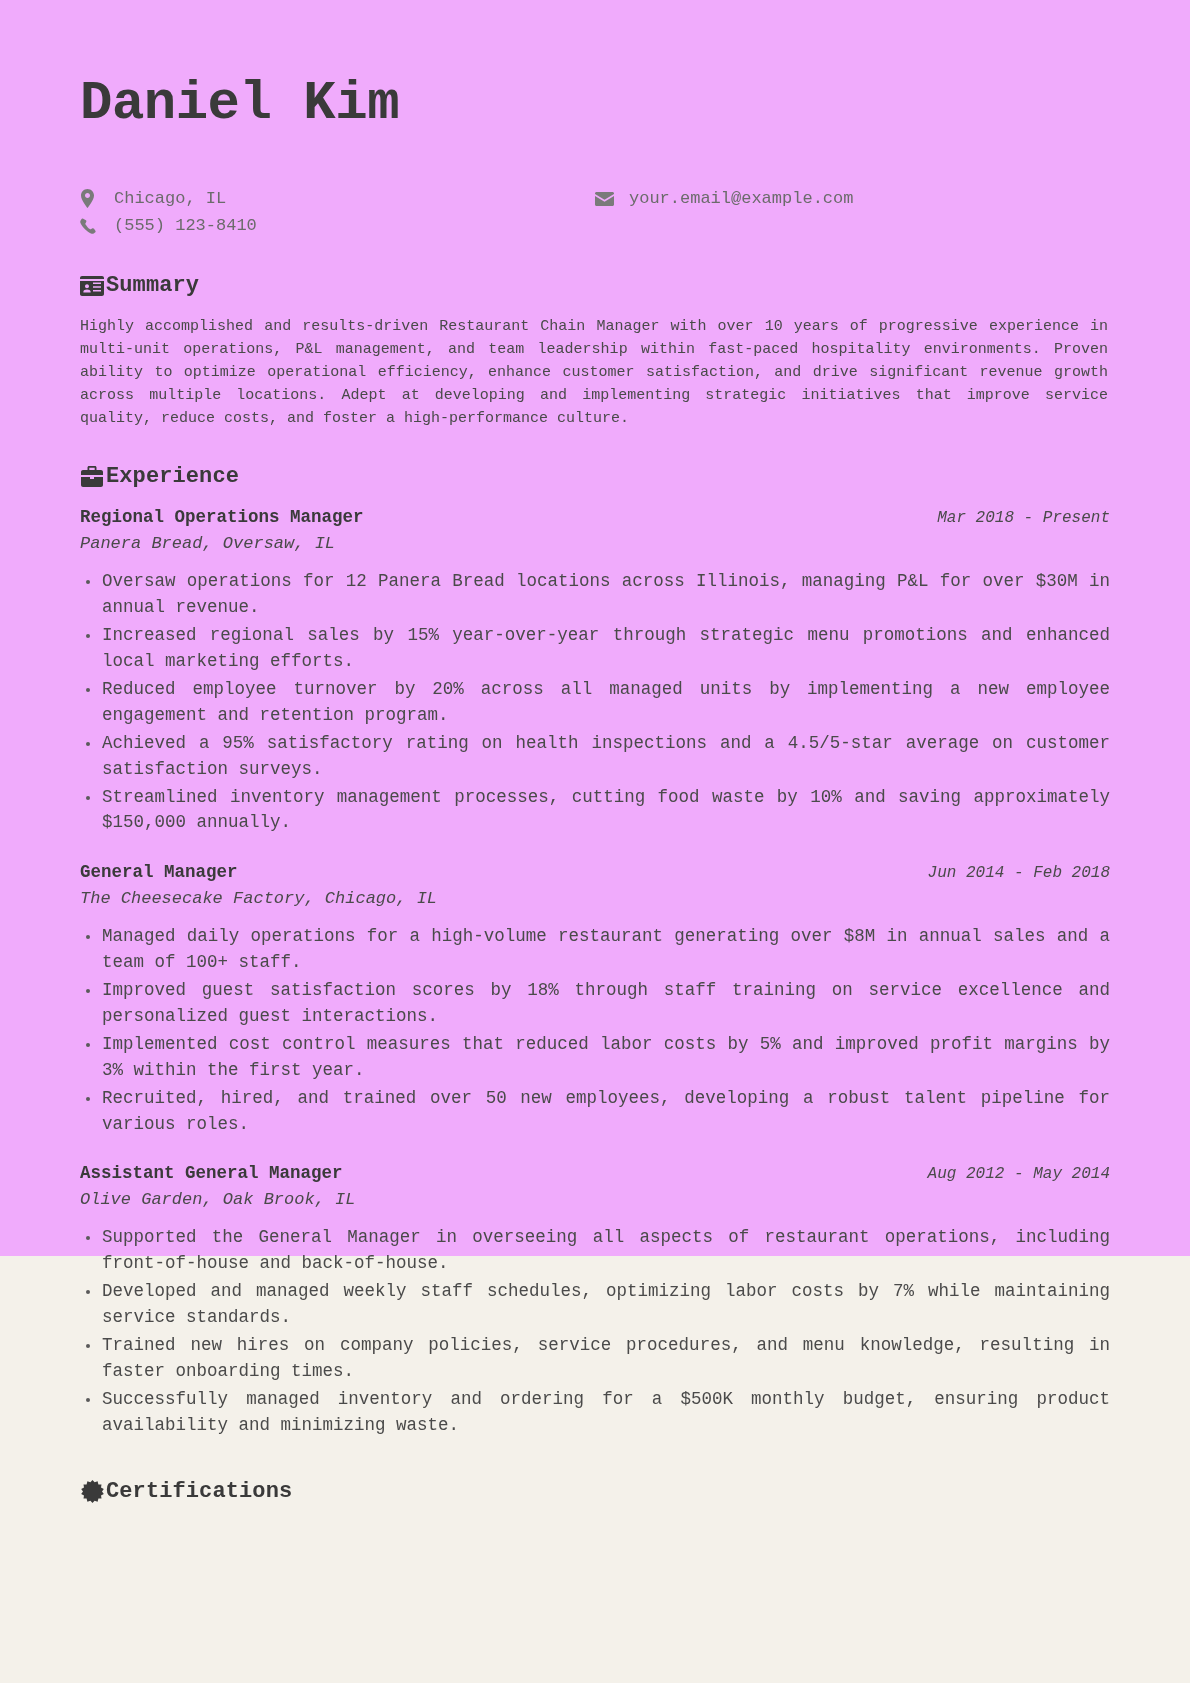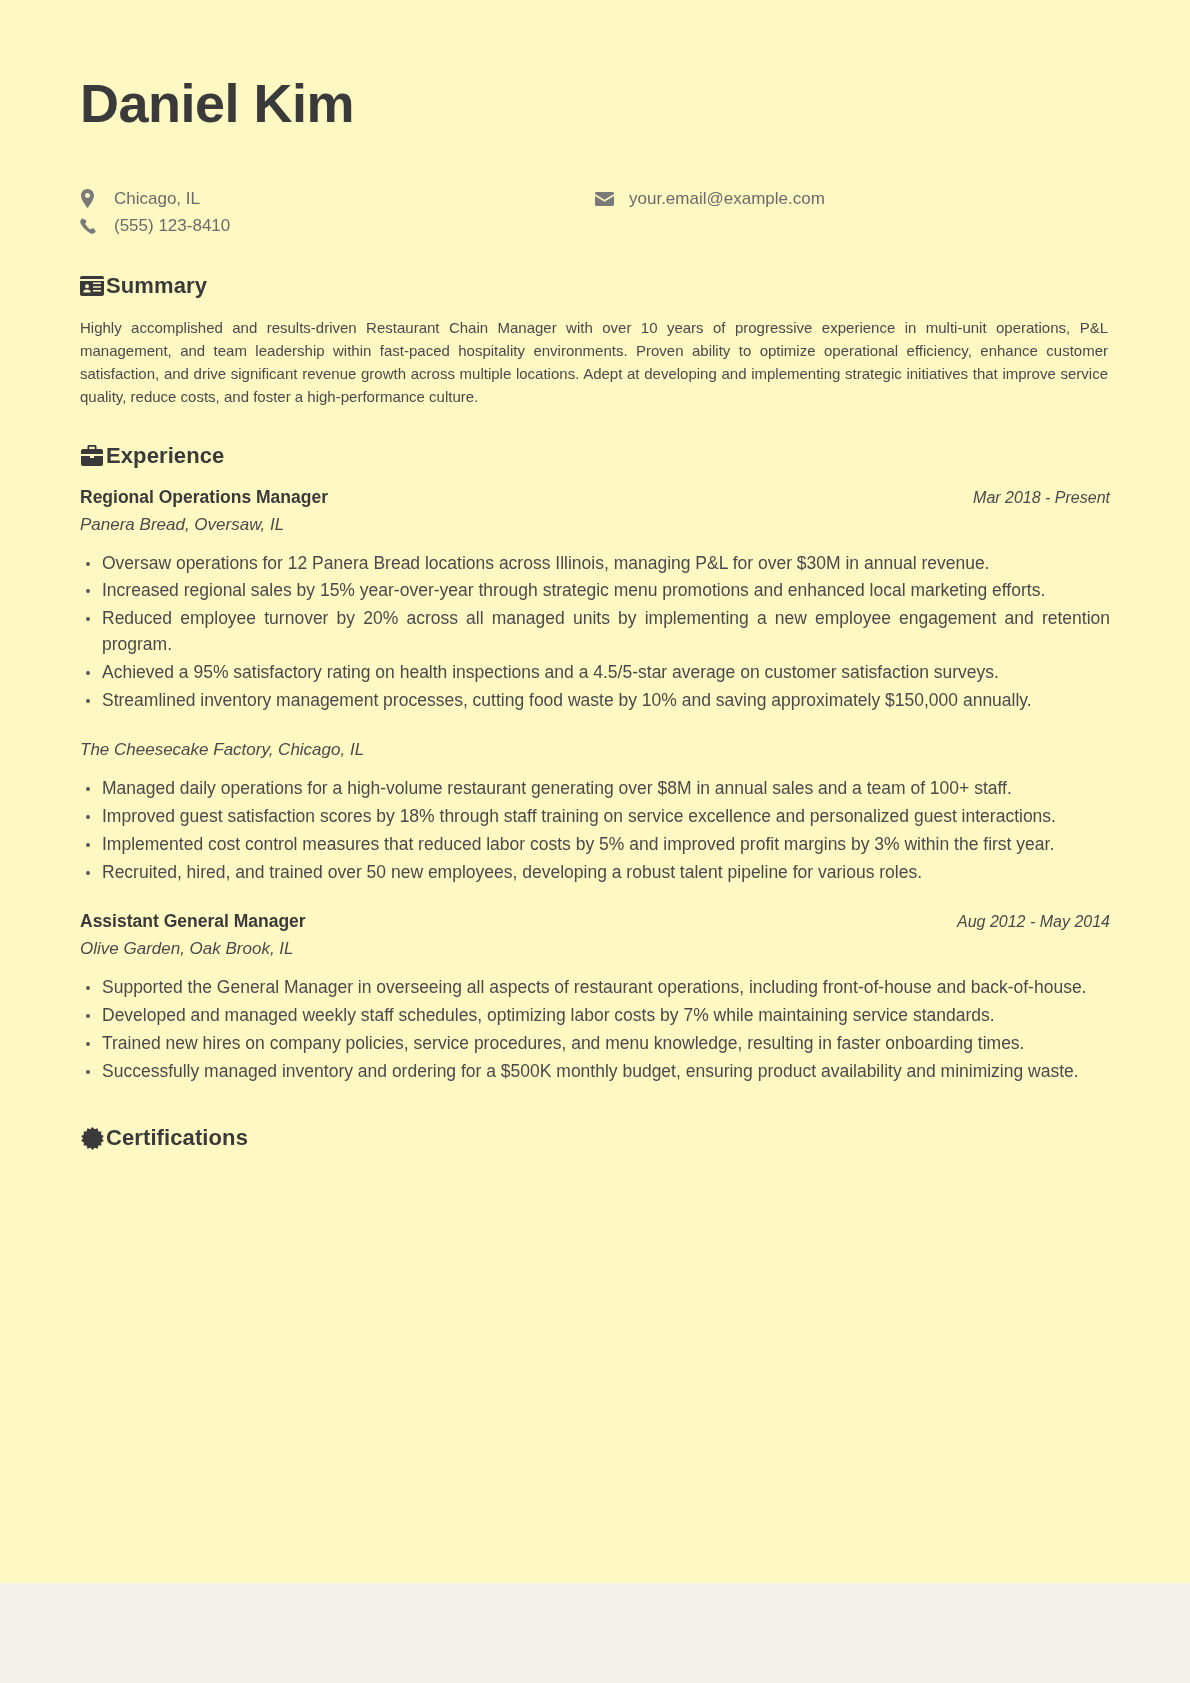--- a/index.html
+++ b/index.html
@@ -9,25 +9,26 @@
   body {
     width: 1190px;
     height: 1683px;
     background: #f4f1ea;
     font-family: "Liberation Sans", sans-serif;
     color: #3d3d3d;
     overflow: hidden;
   }
   .page {
     width: 1190px;
-    height: 1583px;
+    height: 1256px;
     box-sizing: border-box;
     padding: 60px 80px 0 80px;
-    background: #fef9c3;
+    background: #f0abfc;
     position: relative;
+    font-family: Liberation Mono, monospace;
   }
   .name {
     font-size: 54px;
     font-weight: 700;
     color: #3a3a3a;
     letter-spacing: -0.5px;
     line-height: 1.1;
     margin: 14px 0 0 0;
   }
   .contact {
@@ -226,20 +227,24 @@
         <ul class="bullets">
           <li>Oversaw operations for 12 Panera Bread locations across Illinois, managing P&amp;L for over $30M in annual revenue.</li>
           <li>Increased regional sales by 15% year-over-year through strategic menu promotions and enhanced local marketing efforts.</li>
           <li>Reduced employee turnover by 20% across all managed units by implementing a new employee engagement and retention program.</li>
           <li>Achieved a 95% satisfactory rating on health inspections and a 4.5/5-star average on customer satisfaction surveys.</li>
           <li>Streamlined inventory management processes, cutting food waste by 10% and saving approximately $150,000 annually.</li>
         </ul>
       </div>
 
       <div class="job">
+        <div class="job-head">
+          <span class="job-title">General Manager</span>
+          <span class="job-date">Jun 2014 - Feb 2018</span>
+        </div>
         <div class="job-company">The Cheesecake Factory, Chicago, IL</div>
         <ul class="bullets">
           <li>Managed daily operations for a high-volume restaurant generating over $8M in annual sales and a team of 100+ staff.</li>
           <li>Improved guest satisfaction scores by 18% through staff training on service excellence and personalized guest interactions.</li>
           <li>Implemented cost control measures that reduced labor costs by 5% and improved profit margins by 3% within the first year.</li>
           <li>Recruited, hired, and trained over 50 new employees, developing a robust talent pipeline for various roles.</li>
         </ul>
       </div>
 
       <div class="job">

